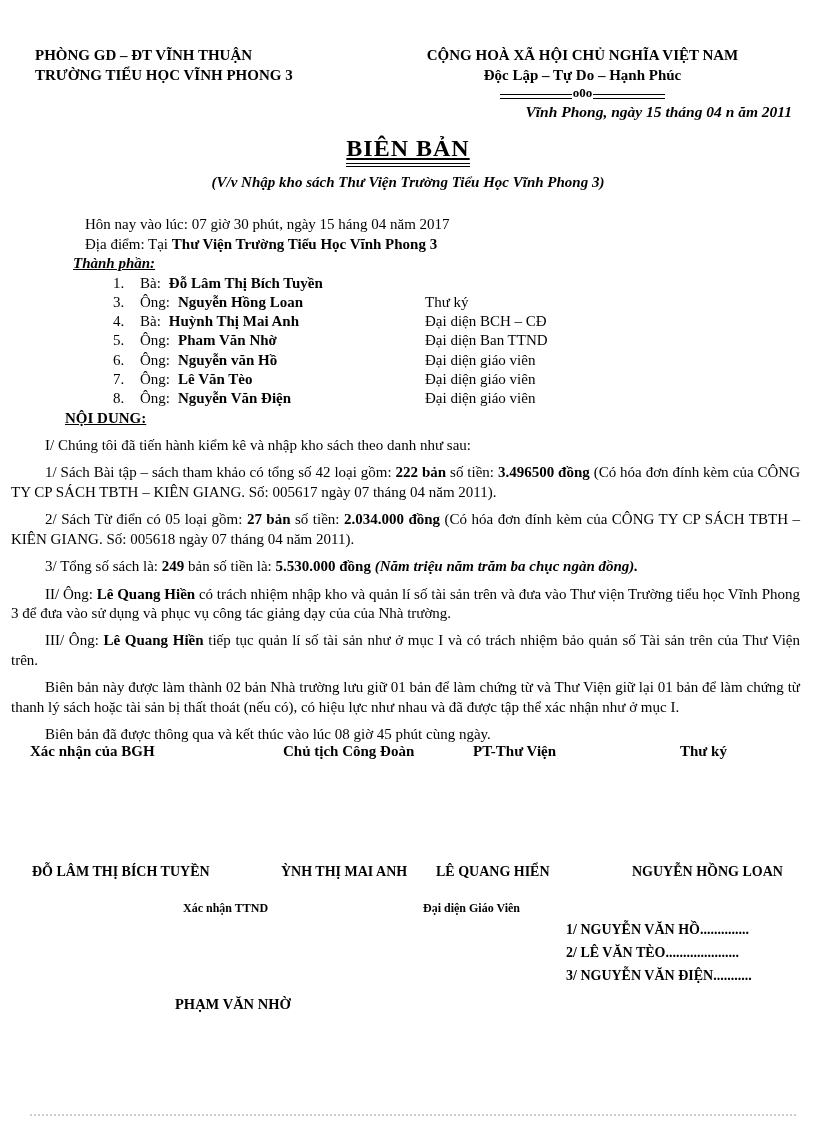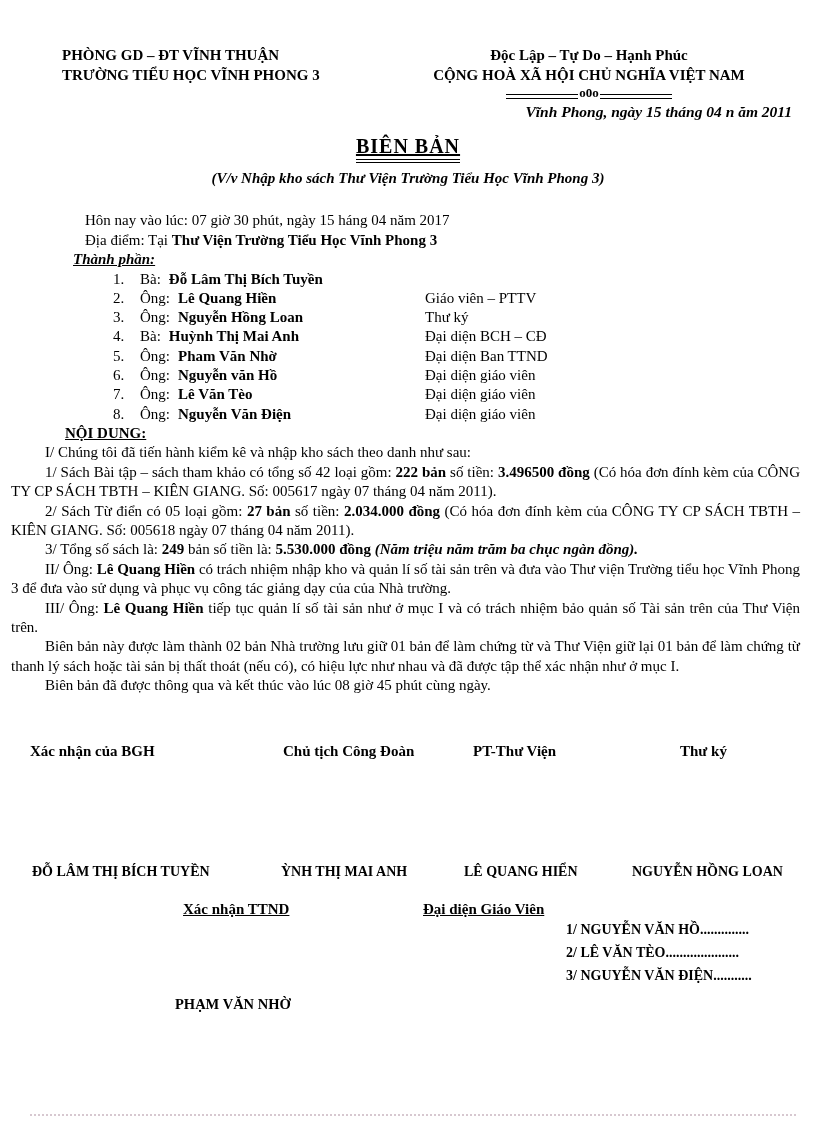--- a/index.html
+++ b/index.html
@@ -5,70 +5,70 @@
   html,body{margin:0;padding:0;background:#ffffff;}
   .page{
     position:relative;
     width:816px;height:1123px;
     background:#ffffff;
     font-family:"Liberation Serif","DejaVu Serif",serif;
     font-size:15px;color:#000;
     overflow:hidden;
   }
   
-  .header-row{display:flex;align-items:flex-start;padding-top:46px;padding-left:27px;}
+  .header-row{display:flex;align-items:flex-start;padding-top:46px;}
   .hdr-left{margin-left:35px;width:315px;font-weight:bold;font-size:15px;line-height:19.5px;}
   .hdr-right{width:455px;margin-left:auto;margin-right:6px;text-align:center;font-weight:bold;font-size:15px;line-height:19.5px;}
   .divider{display:flex;align-items:flex-end;justify-content:center;margin-top:2px;}
   .dline{display:inline-block;width:72px;height:3px;border-top:1px solid #000;border-bottom:1px solid #000;}
   .dmid{font-weight:bold;font-size:13px;line-height:12px;padding:0 1px;}
   .dateline{text-align:right;padding-right:24px;margin-top:4px;font-weight:bold;font-style:italic;font-size:15.5px;}
   
   .title-wrap{text-align:center;margin-top:14px;}
   .title-main{
-    display:inline-block;font-size:20px;font-weight:bold;letter-spacing:1px;
+    display:inline-block;font-size:24px;font-weight:bold;letter-spacing:1px;
     text-decoration:underline;
     border-bottom:4px double #000;padding-bottom:1px;
   }
   .subtitle{text-align:center;font-weight:bold;font-style:italic;font-size:15px;margin-top:7px;}
   
   .intro{margin-top:24px;margin-left:85px;line-height:19.5px;}
   .tp-heading{margin-left:73px;font-weight:bold;font-style:italic;text-decoration:underline;line-height:19.5px;}
   
   .prow{position:relative;margin-left:113px;line-height:19.3px;white-space:nowrap;}
   .pnum{display:inline-block;width:27px;}
   .ppre{margin-right:8px;}
   .prole{position:absolute;left:312px;top:0;font-weight:normal;}
   
   .nd-heading{margin-left:65px;font-weight:bold;text-decoration:underline;line-height:19.5px;}
-  .body-p{margin:0 16px 0 11px;text-indent:34px;text-align:justify;line-height:19.4px;}
+  .body-p{margin:8px 16px 0 11px;text-indent:34px;text-align:justify;line-height:19.4px;}
   .bi{font-style:italic;}
   
   .sig{position:absolute;white-space:nowrap;font-weight:bold;}
   .sig-r1{font-size:15px;}
   .sig-names{font-size:14px;}
-  .sig-r2{font-size:15px;text-decoration:underline;}
+  .sig-r2{font-size:12px;}
   .sig-teacher{font-size:14px;}
   .sig-bottom{font-size:14.5px;}
   
   .bottom-dots{position:absolute;top:1114px;left:30px;width:766px;border-top:2px dotted #d3c3cb;opacity:.9;}
 </style>
 </head>
 <body>
 
 <div class="page">
 
   <div class="header-row">
     <div class="hdr-left">
       <div>PHÒNG GD – ĐT VĨNH THUẬN</div>
       <div>TRƯỜNG TIỂU HỌC VĨNH PHONG 3</div>
     </div>
     <div class="hdr-right">
+      <div>CỘNG HOÀ XÃ HỘI CHỦ NGHĨA VIỆT NAM</div>
       <div>Độc Lập – Tự Do – Hạnh Phúc</div>
-      <div>CỘNG HOÀ XÃ HỘI CHỦ NGHĨA VIỆT NAM</div>
       <div class="divider">
         <span class="dline"></span>
           <span class="dmid">o0o</span>
           <span class="dline"></span>
       </div>
     </div>
   </div>
   <div class="dateline">Vĩnh Phong, ngày 15  tháng 04 n ăm 2011</div>
 
   <div class="title-wrap">
@@ -78,23 +78,20 @@
 
   <div class="intro">
     <div>Hôn nay vào lúc:  07 giờ  30 phút, ngày  15 háng  04 năm  2017</div>
     <div><span>Địa điểm:  Tại  </span><b>Thư Viện  Trường Tiểu Học Vĩnh Phong 3</b></div>
   </div>
   <div class="tp-heading">Thành phần:</div>
 
   <div>
     <div class="prow">
       <span class="pnum">1.</span><span class="ppre">Bà:</span><b>Đỗ Lâm Thị Bích Tuyền</b>
-    </div>
-    <div class="prow">
-      <span class="pnum">2.</span><span class="ppre">Ông:</span><b>Lê Quang Hiền</b><span class="prole">Giáo viên  – PTTV</span>
     </div>
     <div class="prow">
       <span class="pnum">3.</span><span class="ppre">Ông:</span><b>Nguyễn Hồng Loan</b><span class="prole">Thư ký</span>
     </div>
     <div class="prow">
       <span class="pnum">4.</span><span class="ppre">Bà:</span><b>Huỳnh Thị Mai Anh</b><span class="prole">Đại diện BCH – CĐ</span>
     </div>
     <div class="prow">
       <span class="pnum">5.</span><span class="ppre">Ông:</span><b>Pham  Văn Nhờ</b><span class="prole">Đại diện Ban TTND</span>
     </div>
@@ -127,21 +124,21 @@
 
   <p class="body-p">Biên  bản  đã được thông  qua  và kết thúc  vào lúc  08 giờ  45 phút  cùng  ngày.</p>
 
   <span class="sig sig-r1" style="left:30px;top:743px;">Xác nhận của BGH</span>
   <span class="sig sig-r1" style="left:283px;top:743px;">Chủ tịch Công Đoàn</span>
   <span class="sig sig-r1" style="left:473px;top:743px;">PT-Thư  Viện</span>
   <span class="sig sig-r1" style="left:680px;top:743px;">Thư ký</span>
 
   <span class="sig sig-names" style="left:32px;top:864px;">ĐỖ LÂM THỊ BÍCH TUYỀN</span>
   <span class="sig sig-names" style="left:281px;top:864px;">ỲNH THỊ MAI ANH</span>
-  <span class="sig sig-names" style="left:464px;top:864px;">LÊ QUANG HIỂN</span>
+  <span class="sig sig-names" style="left:436px;top:864px;">LÊ QUANG HIỂN</span>
   <span class="sig sig-names" style="left:632px;top:864px;">NGUYỄN HỒNG LOAN</span>
 
   <span class="sig sig-r2" style="left:183px;top:901px;">Xác nhận TTND</span>
   <span class="sig sig-r2" style="left:423px;top:901px;">Đại diện Giáo Viên</span>
 
   <span class="sig sig-teacher" style="left:566px;top:922px;">1/ NGUYỄN  VĂN HỒ..............</span>
   <span class="sig sig-teacher" style="left:566px;top:945px;">2/ LÊ  VĂN TÈO.....................</span>
   <span class="sig sig-teacher" style="left:566px;top:968px;">3/ NGUYỄN  VĂN ĐIỆN...........</span>
 
   <span class="sig sig-bottom" style="left:175px;top:996px;">PHẠM VĂN NHỜ</span>

